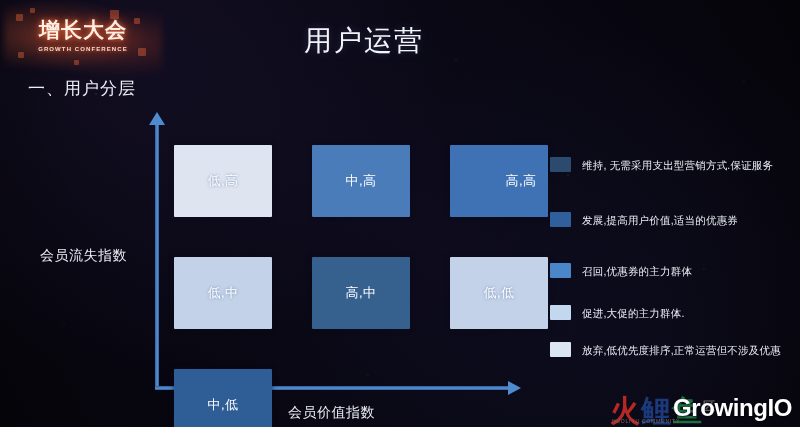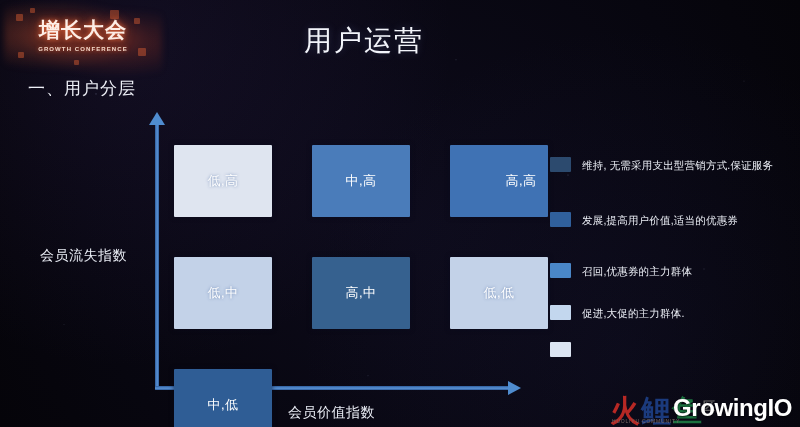--- a/index.html
+++ b/index.html
@@ -305,20 +305,21 @@
     <div class="legend-item" style="top:106px;">
       <div class="legend-swatch" style="background:#4a87c8;"></div>
       <div class="legend-text">召回,优惠券的主力群体</div>
     </div>
     <div class="legend-item" style="top:148px;">
       <div class="legend-swatch" style="background:#c3d7ee;"></div>
       <div class="legend-text">促进,大促的主力群体.</div>
     </div>
     <div class="legend-item" style="top:185px;">
       <div class="legend-swatch" style="background:#dce5f2;"></div>
+      <div class="legend-text">放弃,低优先度排序,正常运营但不涉及优惠</div>
     </div>
   </div>
 
   <div class="wm">
     <div class="wm-hlyu"><span class="c1">火</span><span class="c2">鲤</span><span class="c3">鱼</span><span class="c4">区</span></div>
     <div class="wm-hlyu-sub">HUOLIYU COMMUNITY</div>
     <div class="wm-growingio">GrowingIO</div>
   </div>
 </div>
 

